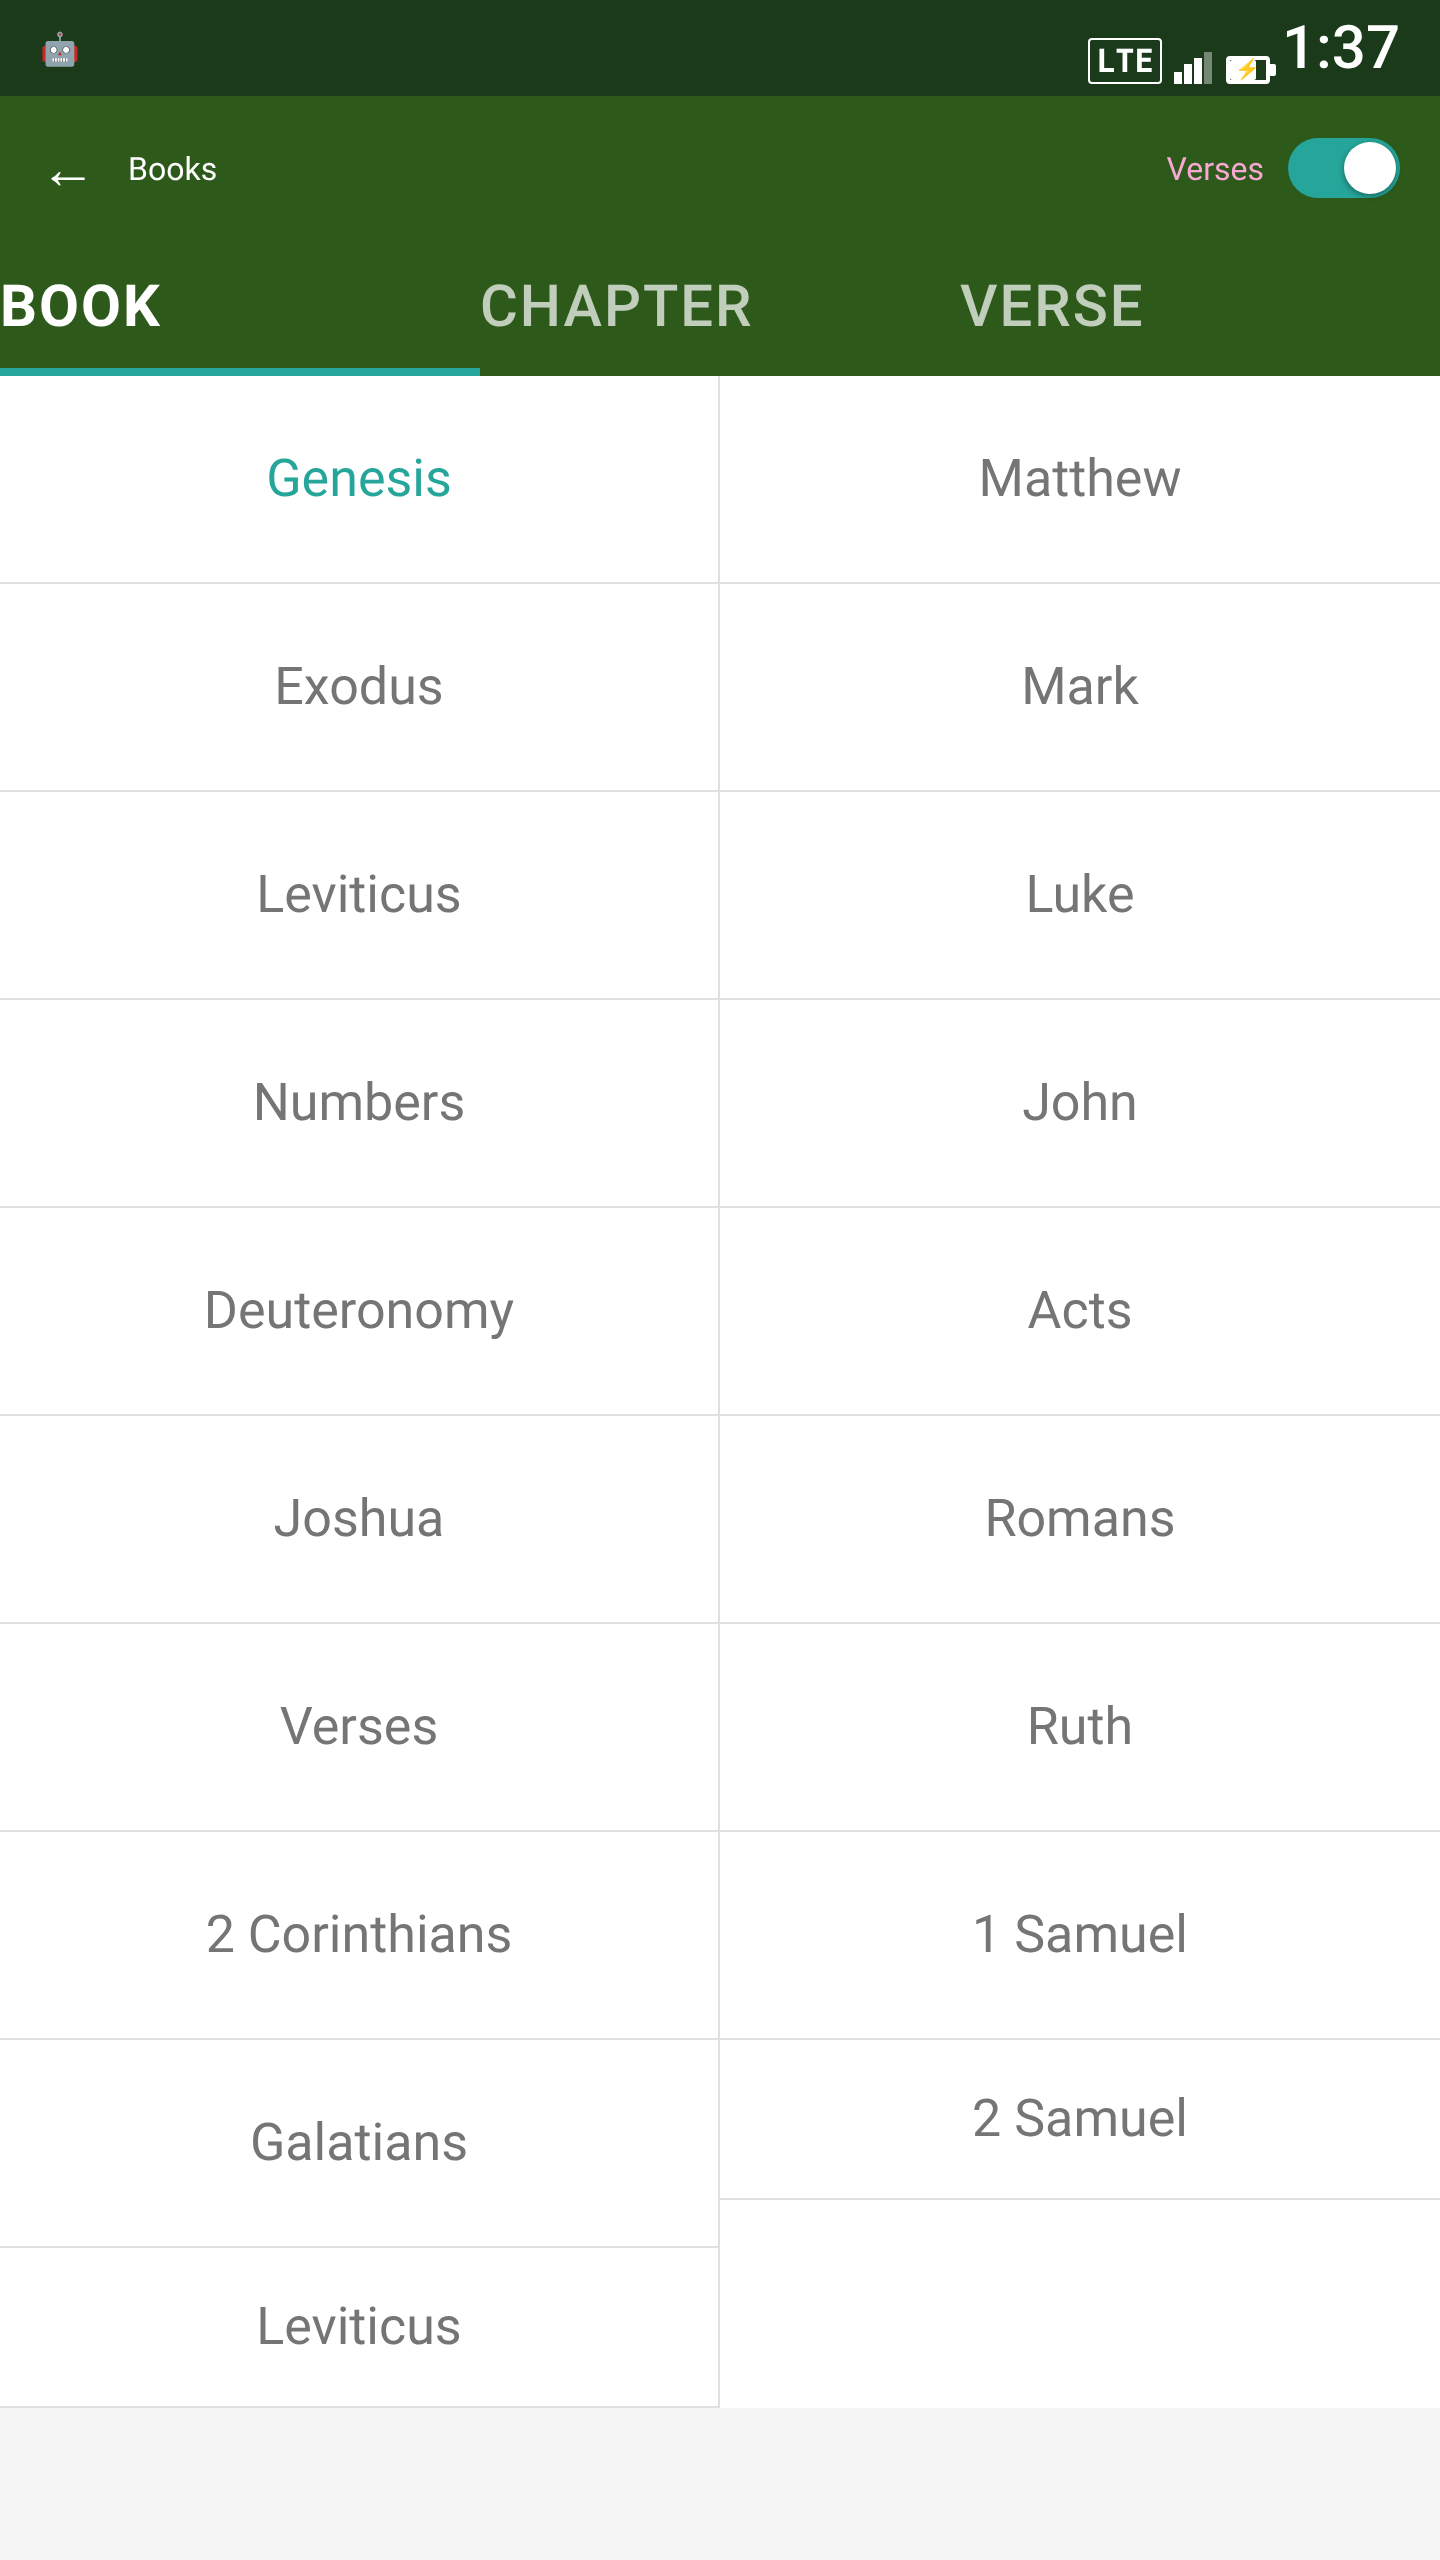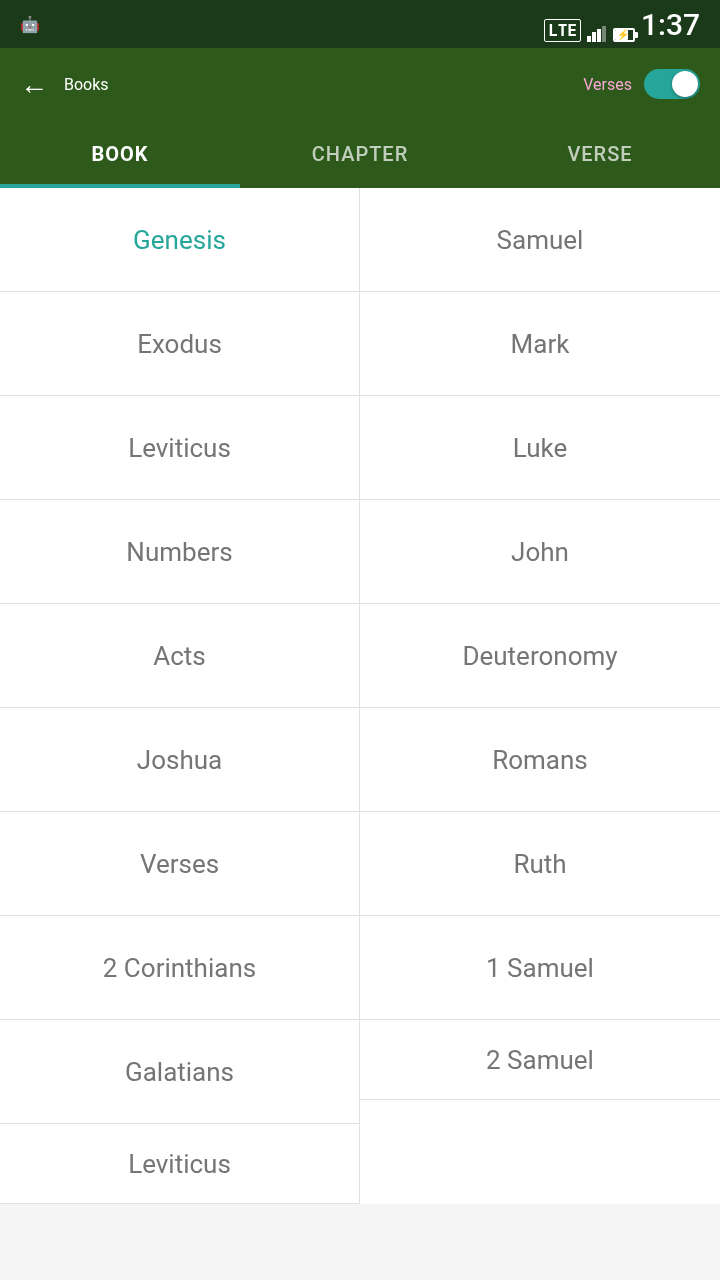--- a/index.html
+++ b/index.html
@@ -129,23 +129,22 @@
     .tab-bar {
       background: #2d5a1b;
       height: 68px;
       display: flex;
       align-items: stretch;
     }
     .tab {
       flex: 1;
       display: flex;
       align-items: center;
-      justify-content: center;
       color: rgba(255,255,255,0.7);
-      font-size: 20px;
+      font-size: 29px;
       font-weight: 500;
       letter-spacing: 1px;
       cursor: pointer;
       position: relative;
     }
     .tab.active {
       color: white;
       font-weight: 700;
     }
     .tab.active::after {
@@ -223,29 +222,29 @@
   <div class="tab">
     <span>CHAPTER</span>
   </div>
   <div class="tab">
     <span>VERSE</span>
   </div>
 </div>
 
 <div class="book-list" id="book-list">
 <div class="book-item selected">Genesis</div>
-    <div class="book-item">Samuel</div>
+    <div class="book-item">Matthew</div>
     <div class="book-item">Exodus</div>
     <div class="book-item">Mark</div>
     <div class="book-item">Leviticus</div>
     <div class="book-item">Luke</div>
     <div class="book-item">Numbers</div>
     <div class="book-item">John</div>
+    <div class="book-item">Deuteronomy</div>
     <div class="book-item">Acts</div>
-    <div class="book-item">Deuteronomy</div>
     <div class="book-item">Joshua</div>
     <div class="book-item">Romans</div>
     <div class="book-item">Verses</div>
     <div class="book-item">Ruth</div>
     <div class="book-item">2 Corinthians</div>
     <div class="book-item">1 Samuel</div>
     <div class="book-item">Galatians</div>
     <div class="book-item partial">2 Samuel</div>
     <div class="book-item partial">Leviticus</div>
   </div>

